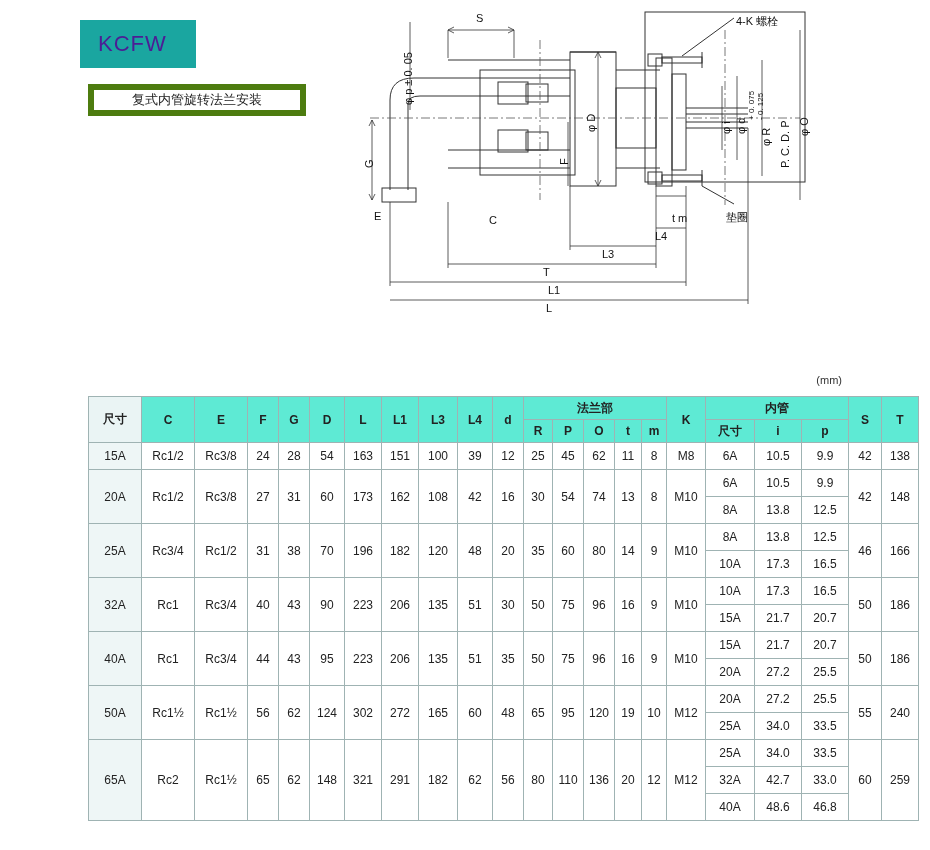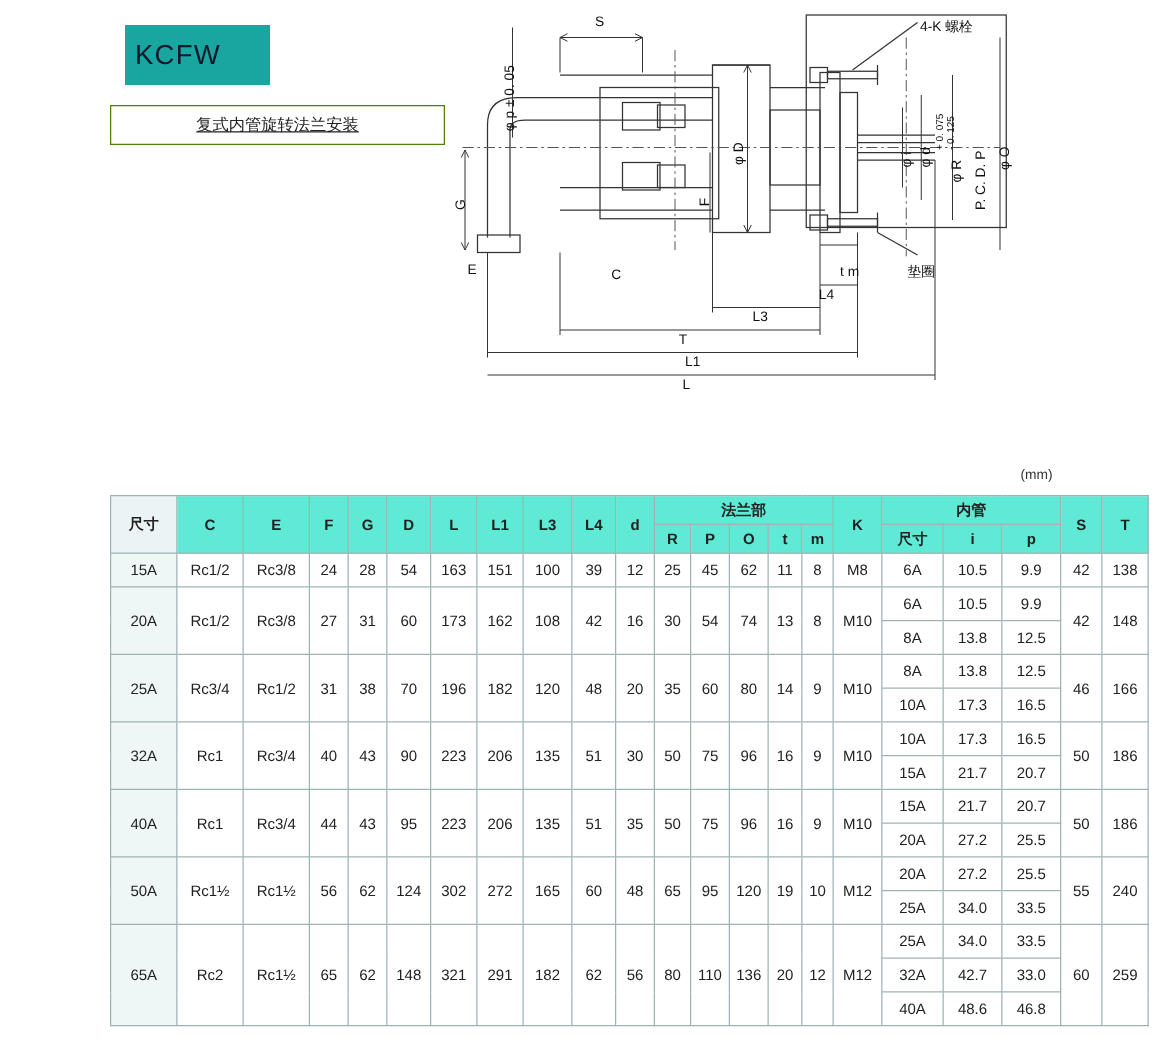--- a/index.html
+++ b/index.html
@@ -6,38 +6,37 @@
   body{
     width:930px;height:850px;
     background:#ffffff;
     font-family:"Liberation Sans","DejaVu Sans",sans-serif;
     color:#222;
     position:relative;
     overflow:hidden;
   }
   
   .badge{
-    position:absolute;left:100px;top:20px;
+    position:absolute;left:80px;top:20px;
     width:116px;height:48px;
     background:#1aa6a0;
-    color:#0f172a;
+    color:#4c1d95;
     font-size:22px;
     display:flex;align-items:center;
-    padding-left:8px;
+    padding-left:18px;
     box-sizing:border-box;
     letter-spacing:1px;
   }
   .subtitle{
     position:absolute;left:88px;top:84px;
-    width:268px;height:32px;
-    border:1px solid #4d7c0f;
+    width:218px;height:32px;
+    border:6px solid #4d7c0f;
     display:flex;align-items:center;justify-content:center;
     font-size:13px;color:#222;
     box-sizing:border-box;
-    text-decoration:underline;
   }
   
   .drawing{
     position:absolute;left:330px;top:0px;width:600px;height:345px;
   }
   .drawing svg{display:block;}
   .lbl{
     position:absolute;font-size:11px;color:#111;white-space:nowrap;
   }
   .lbl-v{

